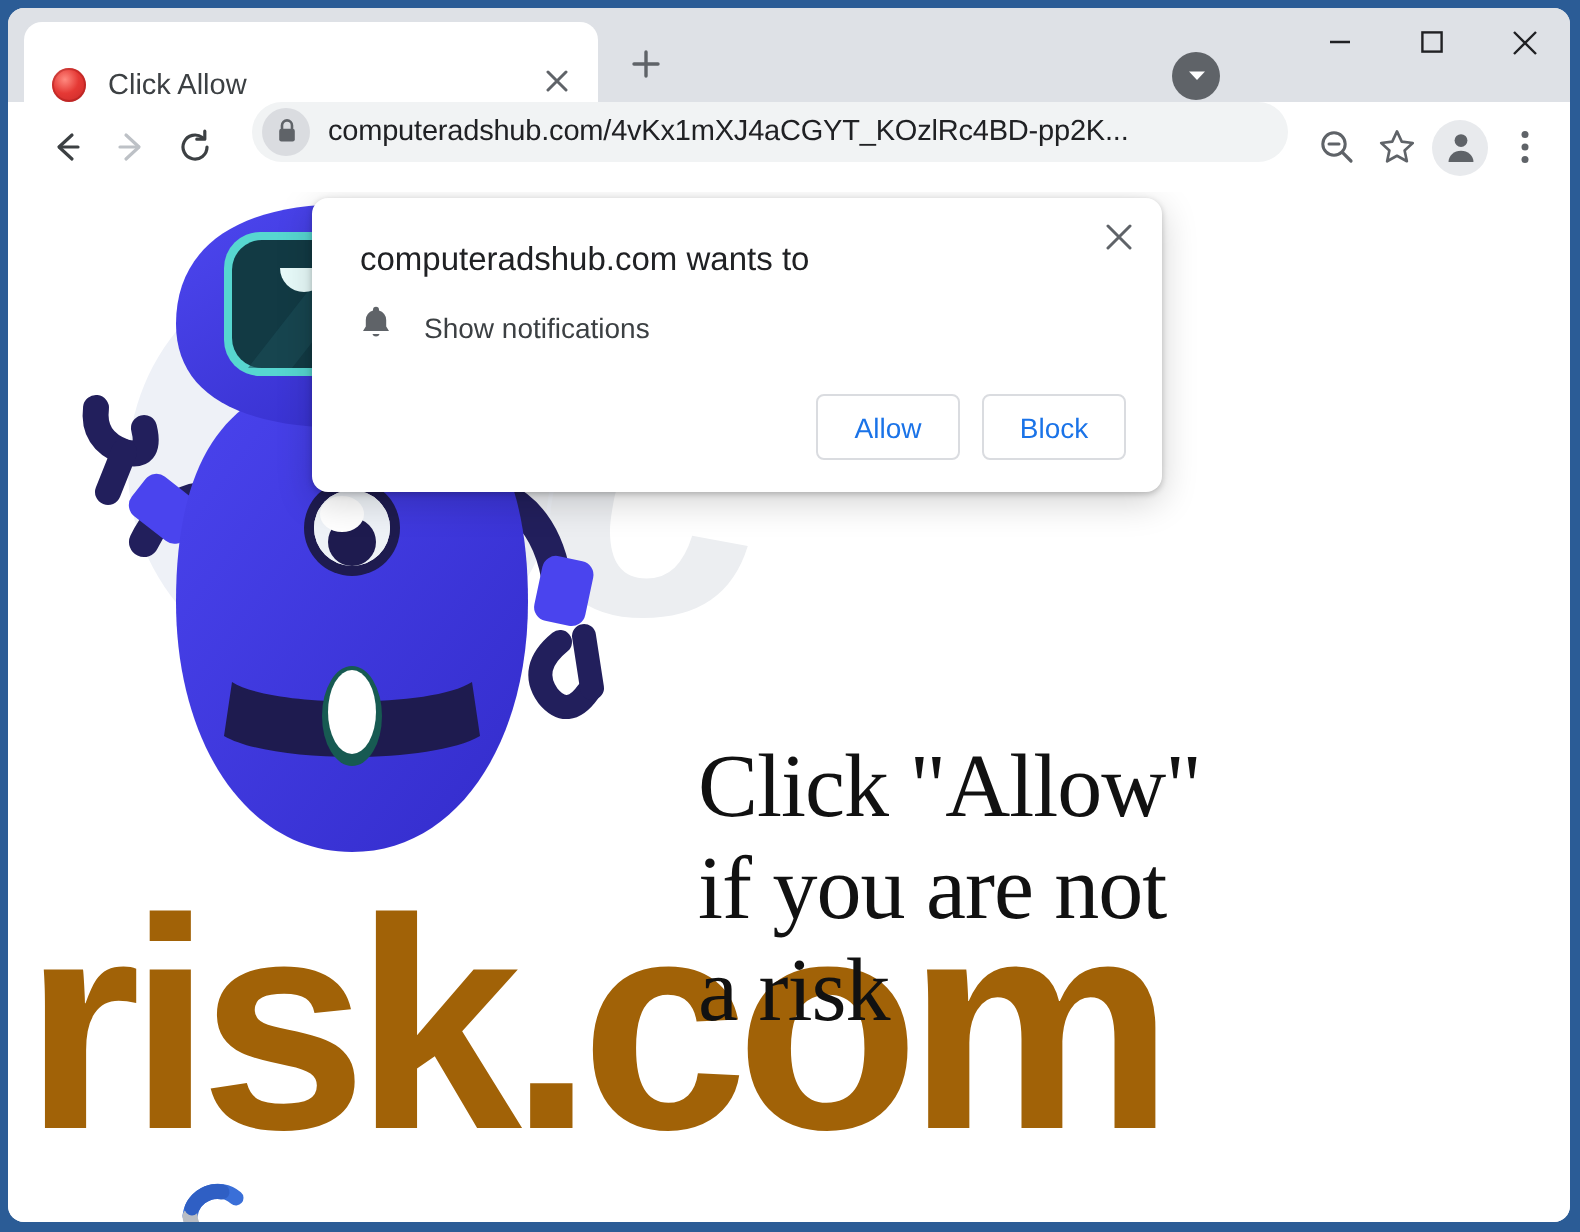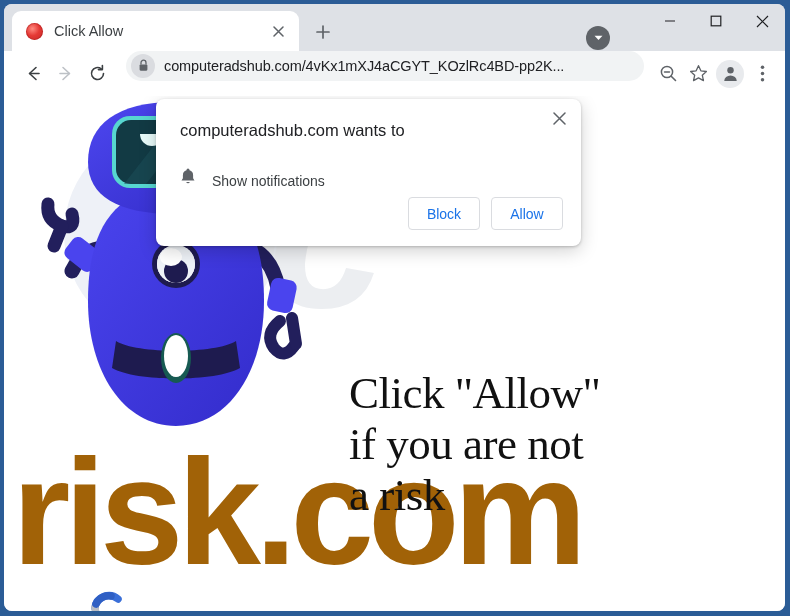--- a/index.html
+++ b/index.html
@@ -27,21 +27,21 @@
     position: relative;
     height: 47px;
     background: #dee1e6;
   }
   .tab {
     position: absolute;
     left: 8px; top: 7px;
     width: 287px; height: 40px;
     background: #fff;
     border-radius: 9px 9px 0 0;
-    display: flex; align-items: center;
+    display: flex; align-items: flex-end;
     padding: 0 10px 0 14px;
   }
   .favicon {
     width: 17px; height: 17px; flex: 0 0 17px;
     border-radius: 50%;
     background: radial-gradient(circle at 38% 34%, #ff8a80 0%, #e53935 45%, #c62828 100%);
     box-shadow: inset 0 0 0 1px rgba(150,20,20,.35);
   }
   .tab-title {
     flex: 1; margin-left: 11px;
@@ -181,22 +181,22 @@
     position: absolute; right: 8px; top: 5px;
     width: 28px; height: 28px;
     display: flex; align-items: center; justify-content: center;
     border-radius: 50%;
   }
   .bubble-title {
     position: absolute; left: 24px; top: 22px;
     font-size: 16.5px; color: #202124;
   }
   .bubble-row {
-    position: absolute; left: 24px; top: 68px;
-    display: flex; align-items: flex-end;
+    position: absolute; left: 24px; top: 53px;
+    display: flex; align-items: center;
   }
   .bubble-row-label {
     margin-left: 16px;
     font-size: 14px; color: #3c4043;
   }
   .bubble-actions {
     position: absolute; right: 18px; bottom: 16px;
     display: flex; gap: 11px;
   }
   .pbtn {
@@ -403,20 +403,20 @@
       <div class="bubble-row">
         <span>
           <svg width="16" height="18" viewBox="0 0 16 18">
             <path d="M8 1.4 a1.5 1.5 0 0 1 1.5 1.5 v0.4 a4.9 4.9 0 0 1 3.6 4.7 v3.3 l1.4 2.2 H1.5 L2.9 11.3 V8 a4.9 4.9 0 0 1 3.6 -4.7 V2.9 A1.5 1.5 0 0 1 8 1.4 Z" fill="#5f6368"></path>
             <path d="M6.2 15 a1.9 1.9 0 0 0 3.6 0 Z" fill="#5f6368"></path>
           </svg>
         </span>
         <span class="bubble-row-label">Show notifications</span>
       </div>
       <div class="bubble-actions">
+        <button class="pbtn">Allow</button>
         <button class="pbtn">Block</button>
-        <button class="pbtn">Allow</button>
       </div>
     </div>
 
   </div>
 </div>
 </div>
 
 </body></html>

